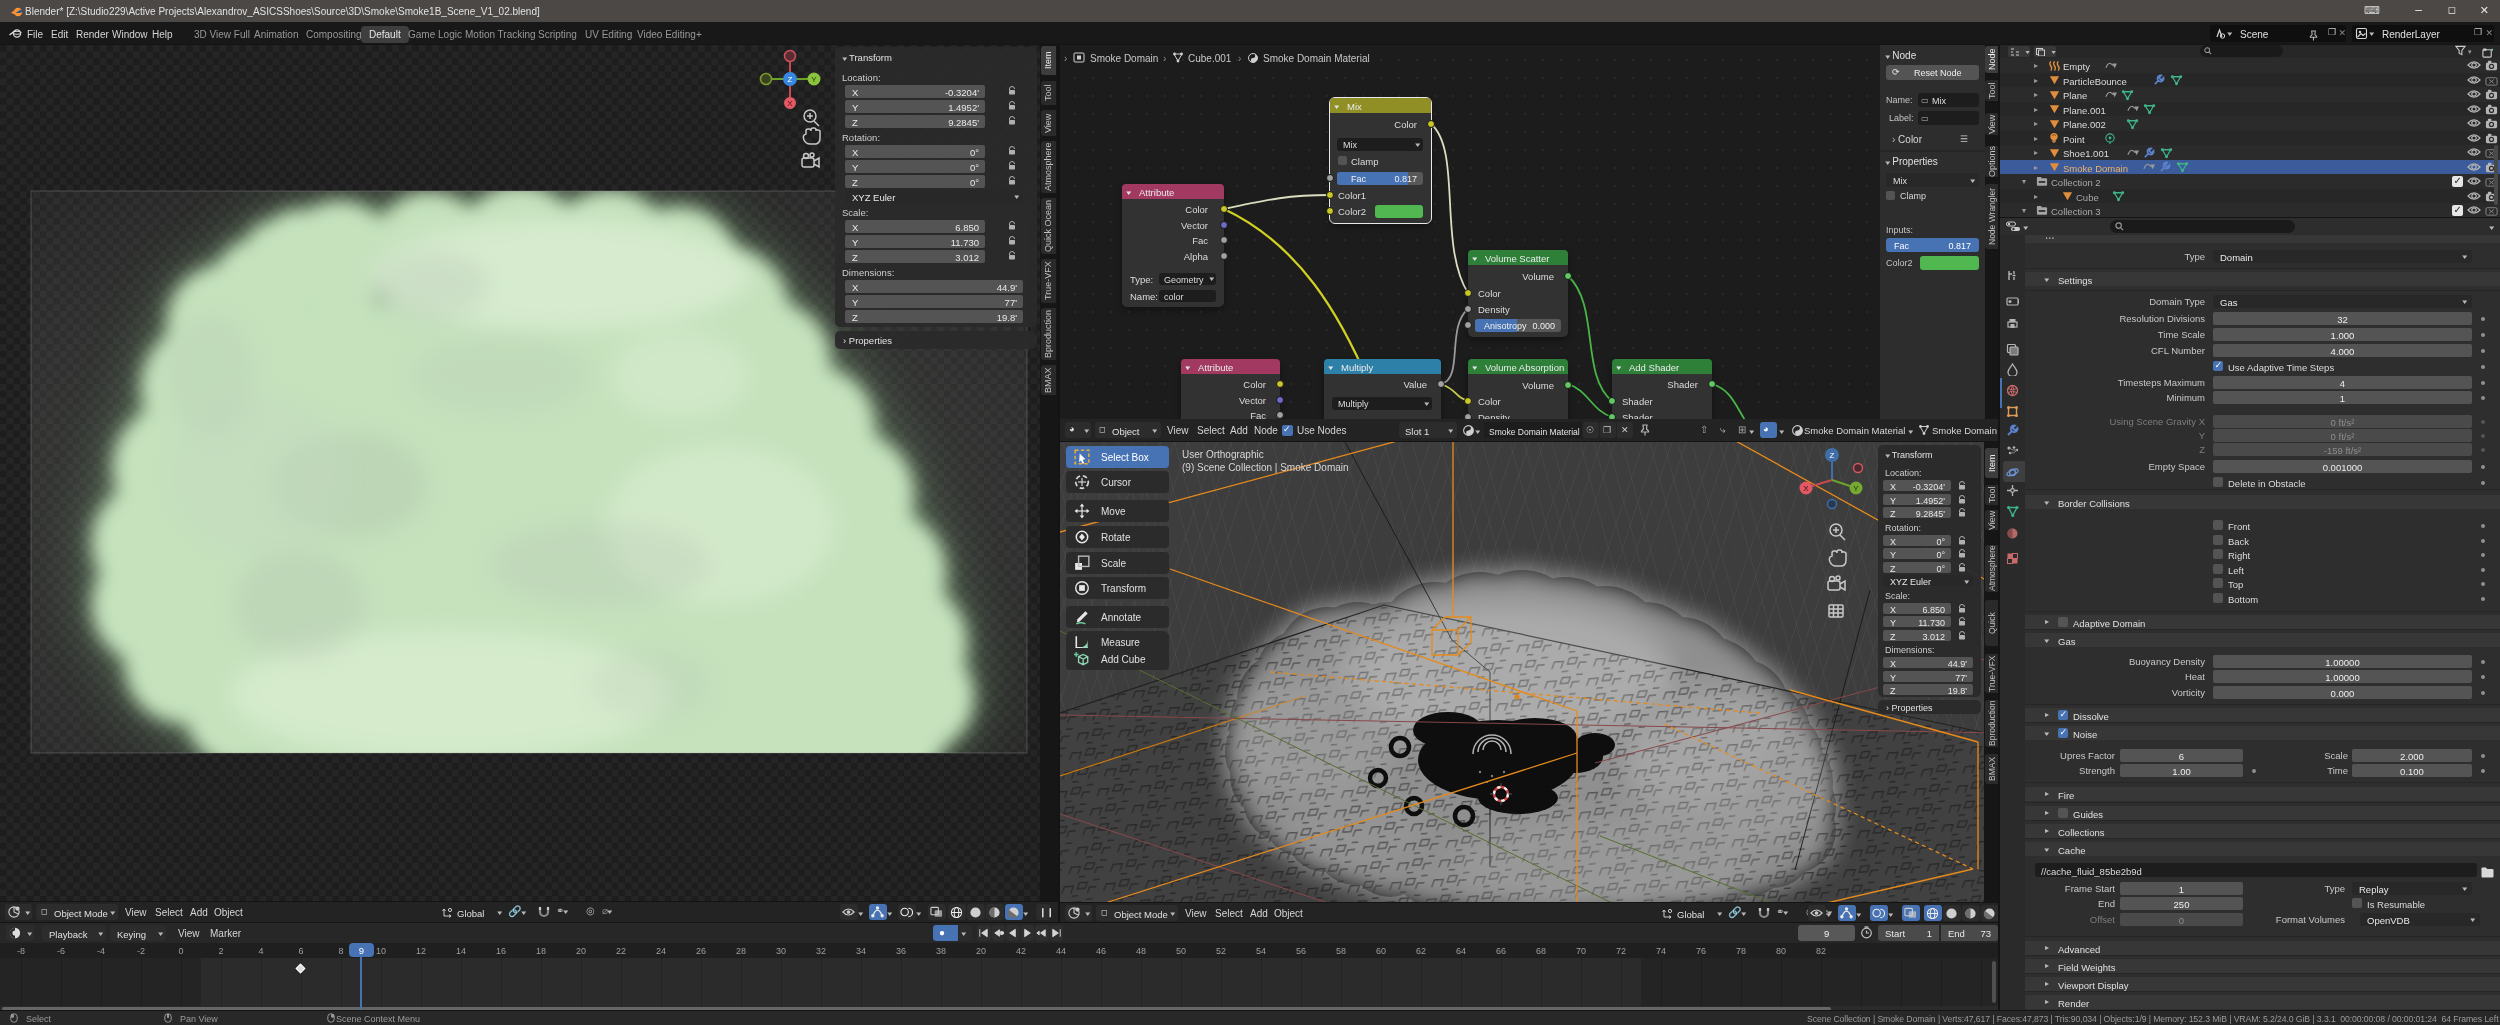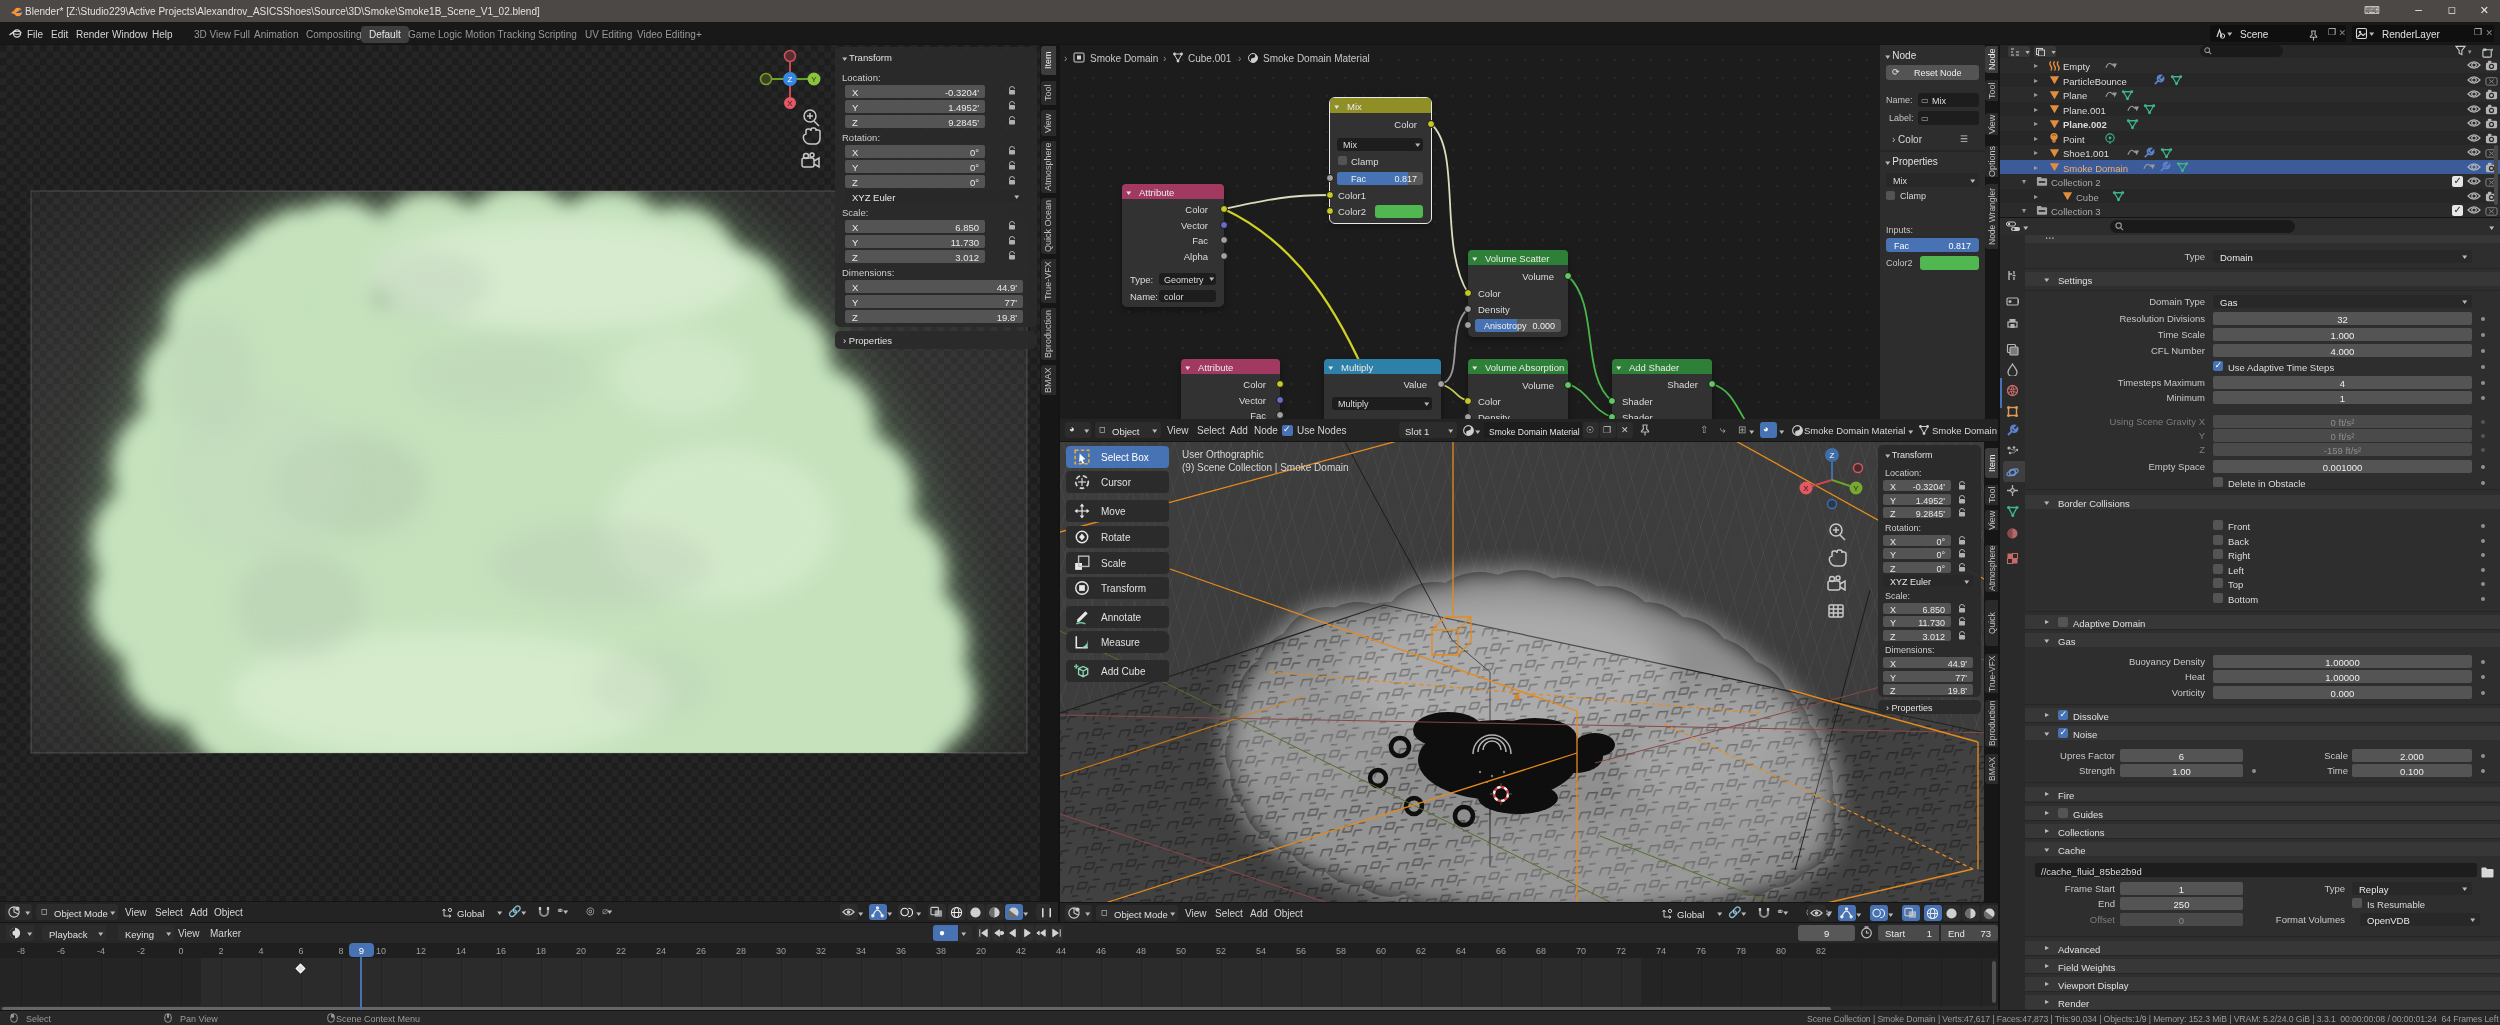--- a/index.html
+++ b/index.html
@@ -857,21 +857,21 @@
           </svg>
           <span class="lb">Annotate</span>
         </div>
         <div class="tbtn" style="top: 189px; border-radius: 6px;">
           <svg class="ic" viewBox="0 0 14 14">
             <path d="M2 2 V12 H12" stroke="#e8e8e8" stroke-width="1.4" fill="none"></path>
             <path d="M5 12 A7 7 0 0 0 12 5 L12 12 Z" fill="#8fd4b2"></path>
           </svg>
           <span class="lb">Measure</span>
         </div>
-        <div class="tbtn" style="top: 218px;">
+        <div class="tbtn" style="top: 206px;">
           <svg class="ic" viewBox="0 0 14 14">
             <path d="M4 5 l4 -2 l4 2 l0 5 l-4 2 l-4 -2 z M4 5 l4 2 l4 -2 M8 7 l0 5" stroke="#8fd4b2" stroke-width="1.2" fill="none"></path>
             <path d="M2 1 v4 M0 3 h4" stroke="#6cc79a" stroke-width="1.4"></path>
           </svg>
           <span class="lb">Add Cube</span>
         </div>
       </div>
 
     <div class="npanel" style="left:818px;top:3px;width:103px;height:252px"></div>
     <div class="npanel" style="left:818px;top:258px;width:103px;height:14px"></div>
@@ -1166,21 +1166,21 @@
           <svg style="position:absolute;left:3px;top:2px" width="12" height="12" viewBox="0 0 14 14">
             <circle cx="7" cy="7" r="6" fill="#ddd"></circle>
             <path d="M7 1 A6 6 0 0 0 7 13 L7 10 A3 3 0 0 1 7 4 Z" fill="#2a2a2a"></path>
           </svg>
           <span class="chev" style="position:absolute;right:2px;top:5px">▾</span>
         </div>
         <div class="hbtn" style="left: 42px; top: 2px; width: 64px; height: 16px;">
           <span style="position:absolute;left:7px;top:4px;font-size:9.5px">Playback</span>
           <span class="chev" style="position:absolute;right:3px;top:5px">▾</span>
         </div>
-        <div class="hbtn" style="left: 110px; top: 2px; width: 56px; height: 16px; margin-left: 8px;">
+        <div class="hbtn" style="left: 110px; top: 2px; width: 56px; height: 16px;">
           <span style="position:absolute;left:7px;top:4px;font-size:9.5px">Keying</span>
           <span class="chev" style="position:absolute;right:3px;top:5px">▾</span>
         </div>
         <div class="txt" style="left: 178px; top: 6px;">View</div>
         <div class="txt" style="left: 210px; top: 6px;">Marker</div>
         <div class="abs" style="position: absolute; left: 933px; top: 2px; width: 25px; height: 16px; background: rgb(71, 114, 179); border-radius: 3px 0px 0px 3px;">
           <span style="position:absolute;left:6px;top:2px;color:#fff;font-size:10px">●</span>
         </div>
         <div class="hbtn" style="left: 959px; top: 2px; width: 13px; height: 16px; border-radius: 0px 3px 3px 0px;">
           <span class="chev" style="position:absolute;left:3px;top:5px">▾</span>
@@ -1455,21 +1455,21 @@
               <circle cx="7" cy="6.5" r="2.8" fill="#2a2a2a"></circle>
               <circle cx="7" cy="6.5" r="1.5" fill="#b5b5b5"></circle>
               <rect x="3" y="0.5" width="4" height="2.5" rx="1" fill="#b5b5b5"></rect>
             </svg></div>
         </div>
         <div class="orow" style="top: 71px; background: rgb(43, 43, 43);">
           <div class="abs" style="position: absolute; left: 34px; top: 3px; color: rgb(153, 153, 153); font-size: 8px;">▸</div>
           <div class="abs" style="position: absolute; left: 48px; top: 1.5px;"><svg width="13" height="12" viewBox="0 0 14 12">
               <path d="M2 2 H12 L7 10.5 Z" fill="#e08e3c"></path>
             </svg></div>
-          <div class="abs" style="position: absolute; left: 63px; top: 3px; font-weight: bold;">Plane.002</div>
+          <div class="abs" style="position: absolute; left: 63px; top: 3px;">Plane.002</div>
           <div class="abs" style="position: absolute; left: 125.6px; top: 1.5px;"><svg width="13" height="12" viewBox="0 0 14 12">
               <path d="M2.5 2.5 H11.5 L7 10 Z" fill="none" stroke="#3eb488" stroke-width="1.4"></path>
               <circle cx="2.5" cy="2.5" r="1.6" fill="#3eb488"></circle>
               <circle cx="11.5" cy="2.5" r="1.6" fill="#3eb488"></circle>
               <circle cx="7" cy="10" r="1.6" fill="#3eb488"></circle>
             </svg></div>
           <div class="abs" style="position: absolute; left: 467px; top: 2px;"><svg width="14" height="10" viewBox="0 0 14 10">
               <path d="M1 5 Q7 -1.5 13 5 Q7 11.5 1 5 Z" fill="none" stroke="#b5b5b5" stroke-width="1.2"></path>
               <circle cx="7" cy="5" r="2.2" fill="none" stroke="#b5b5b5" stroke-width="1.2"></circle>
             </svg></div>

